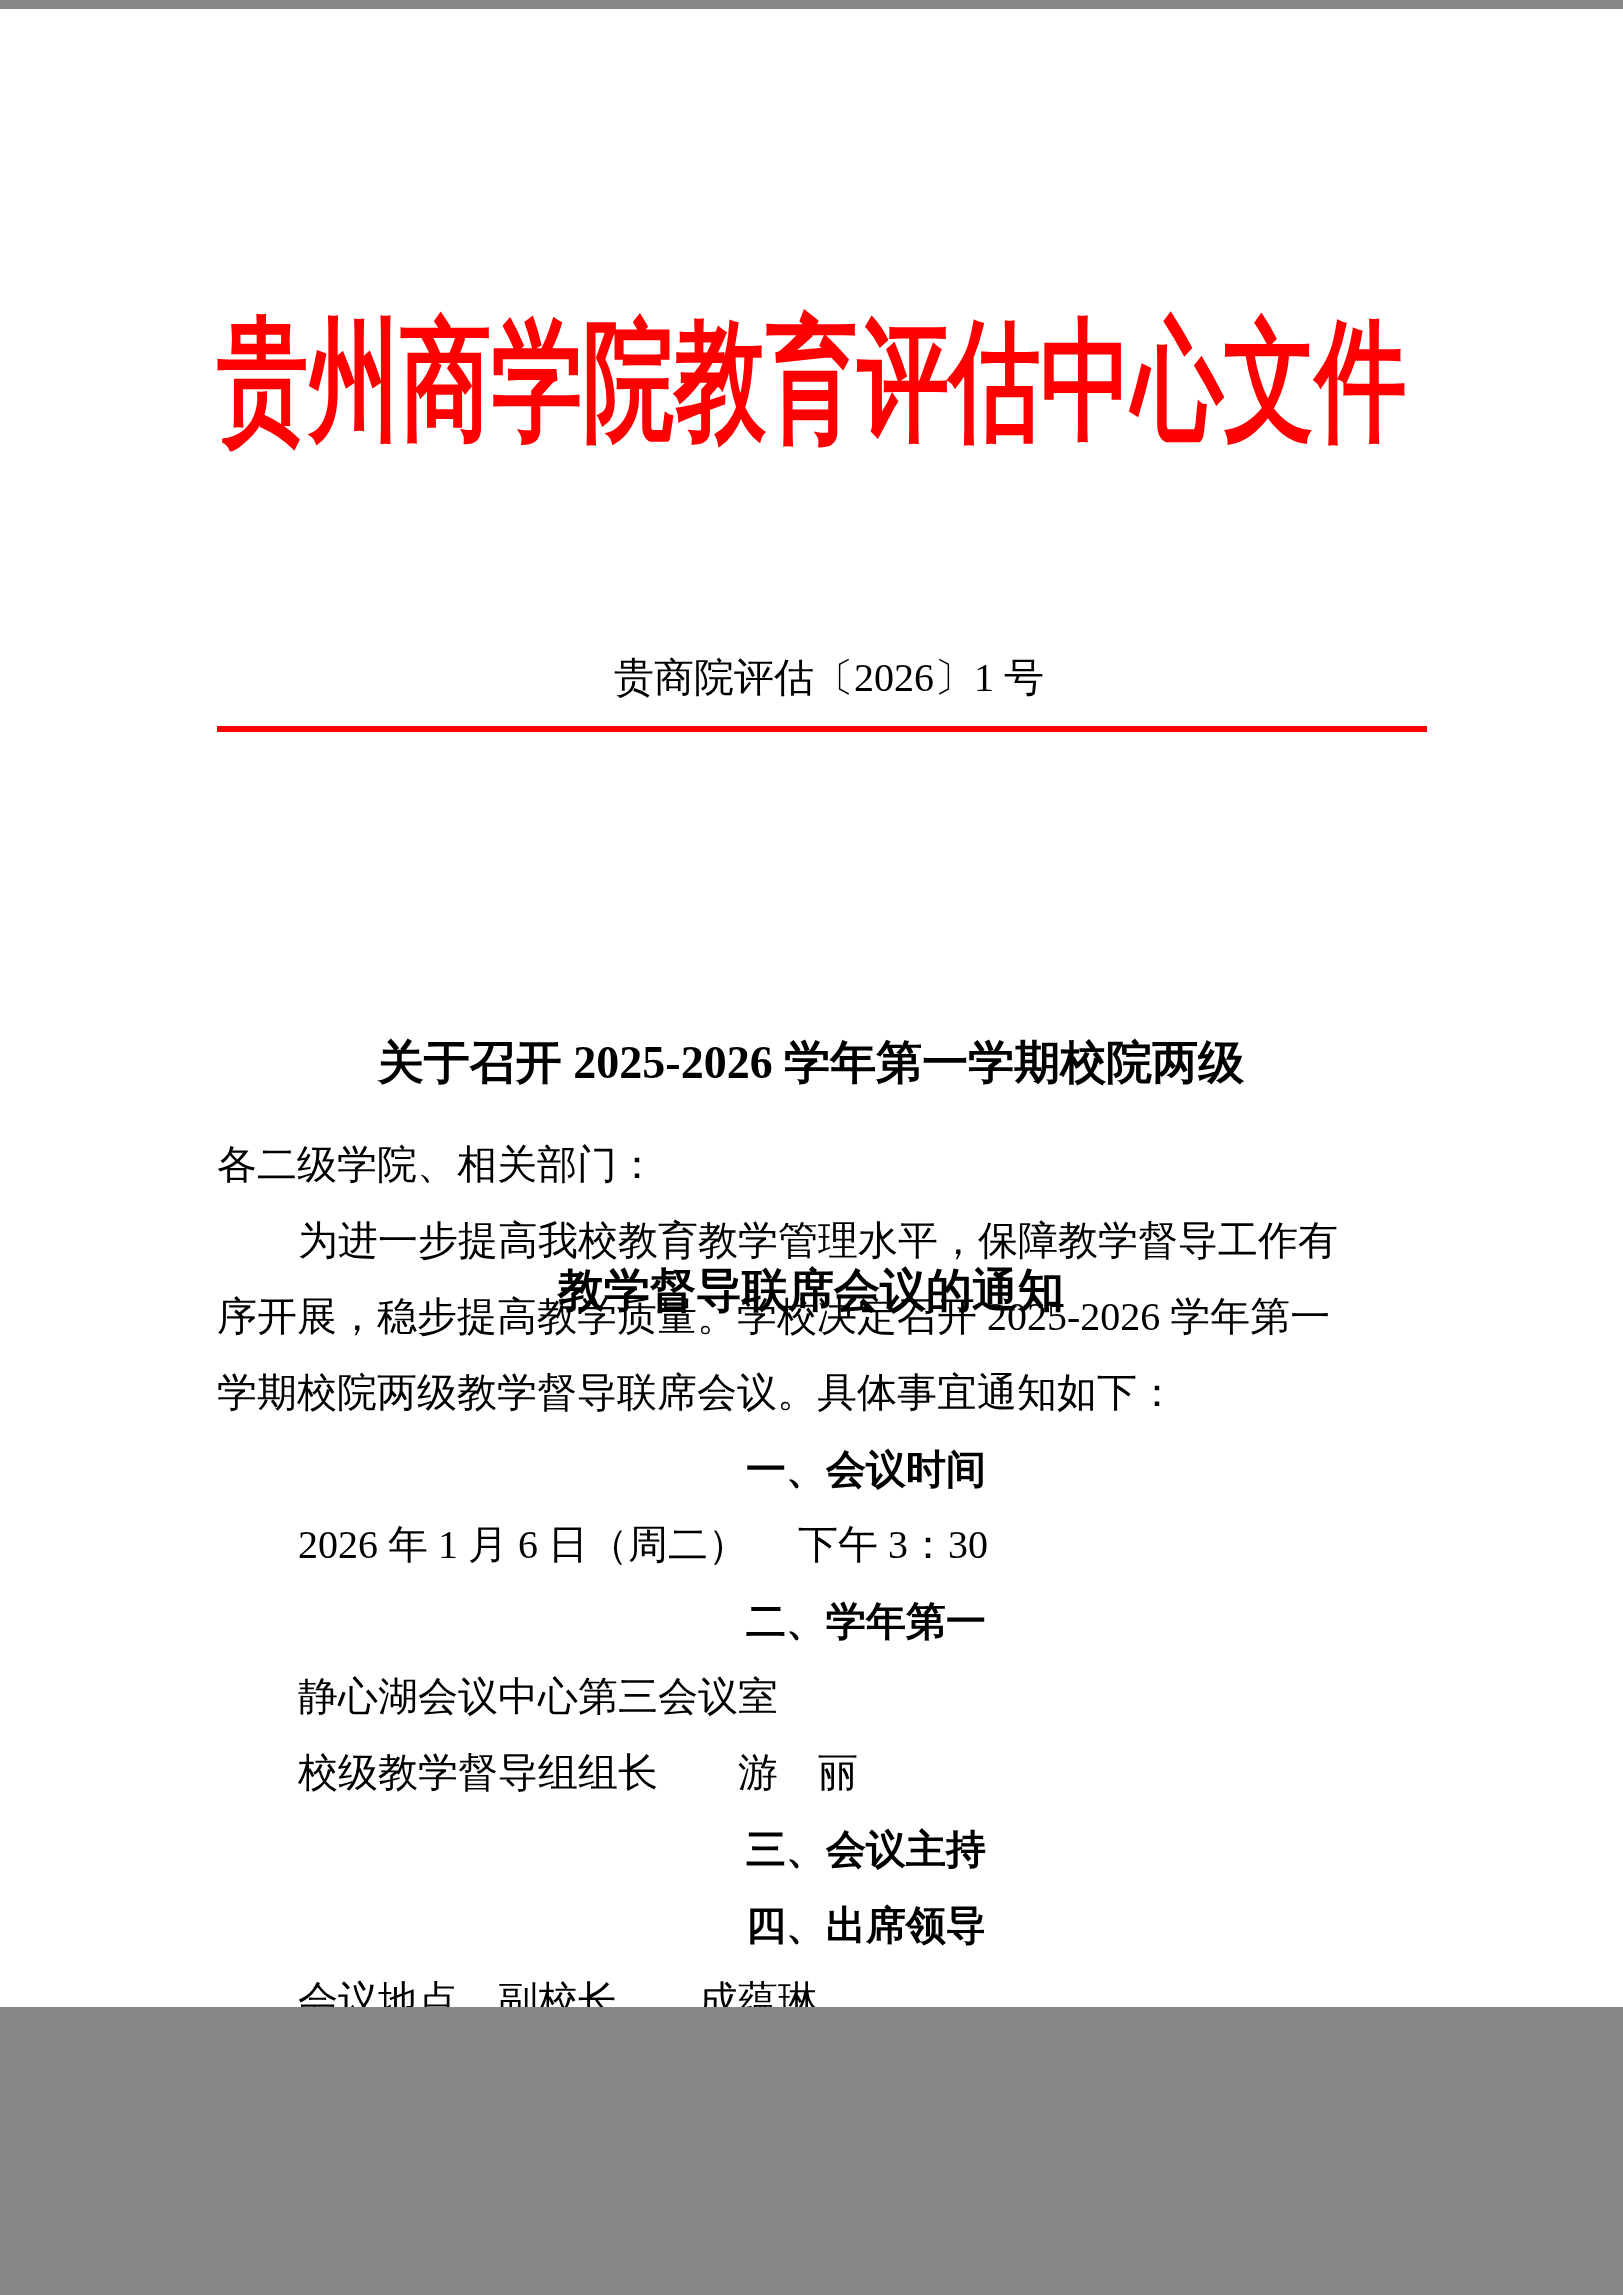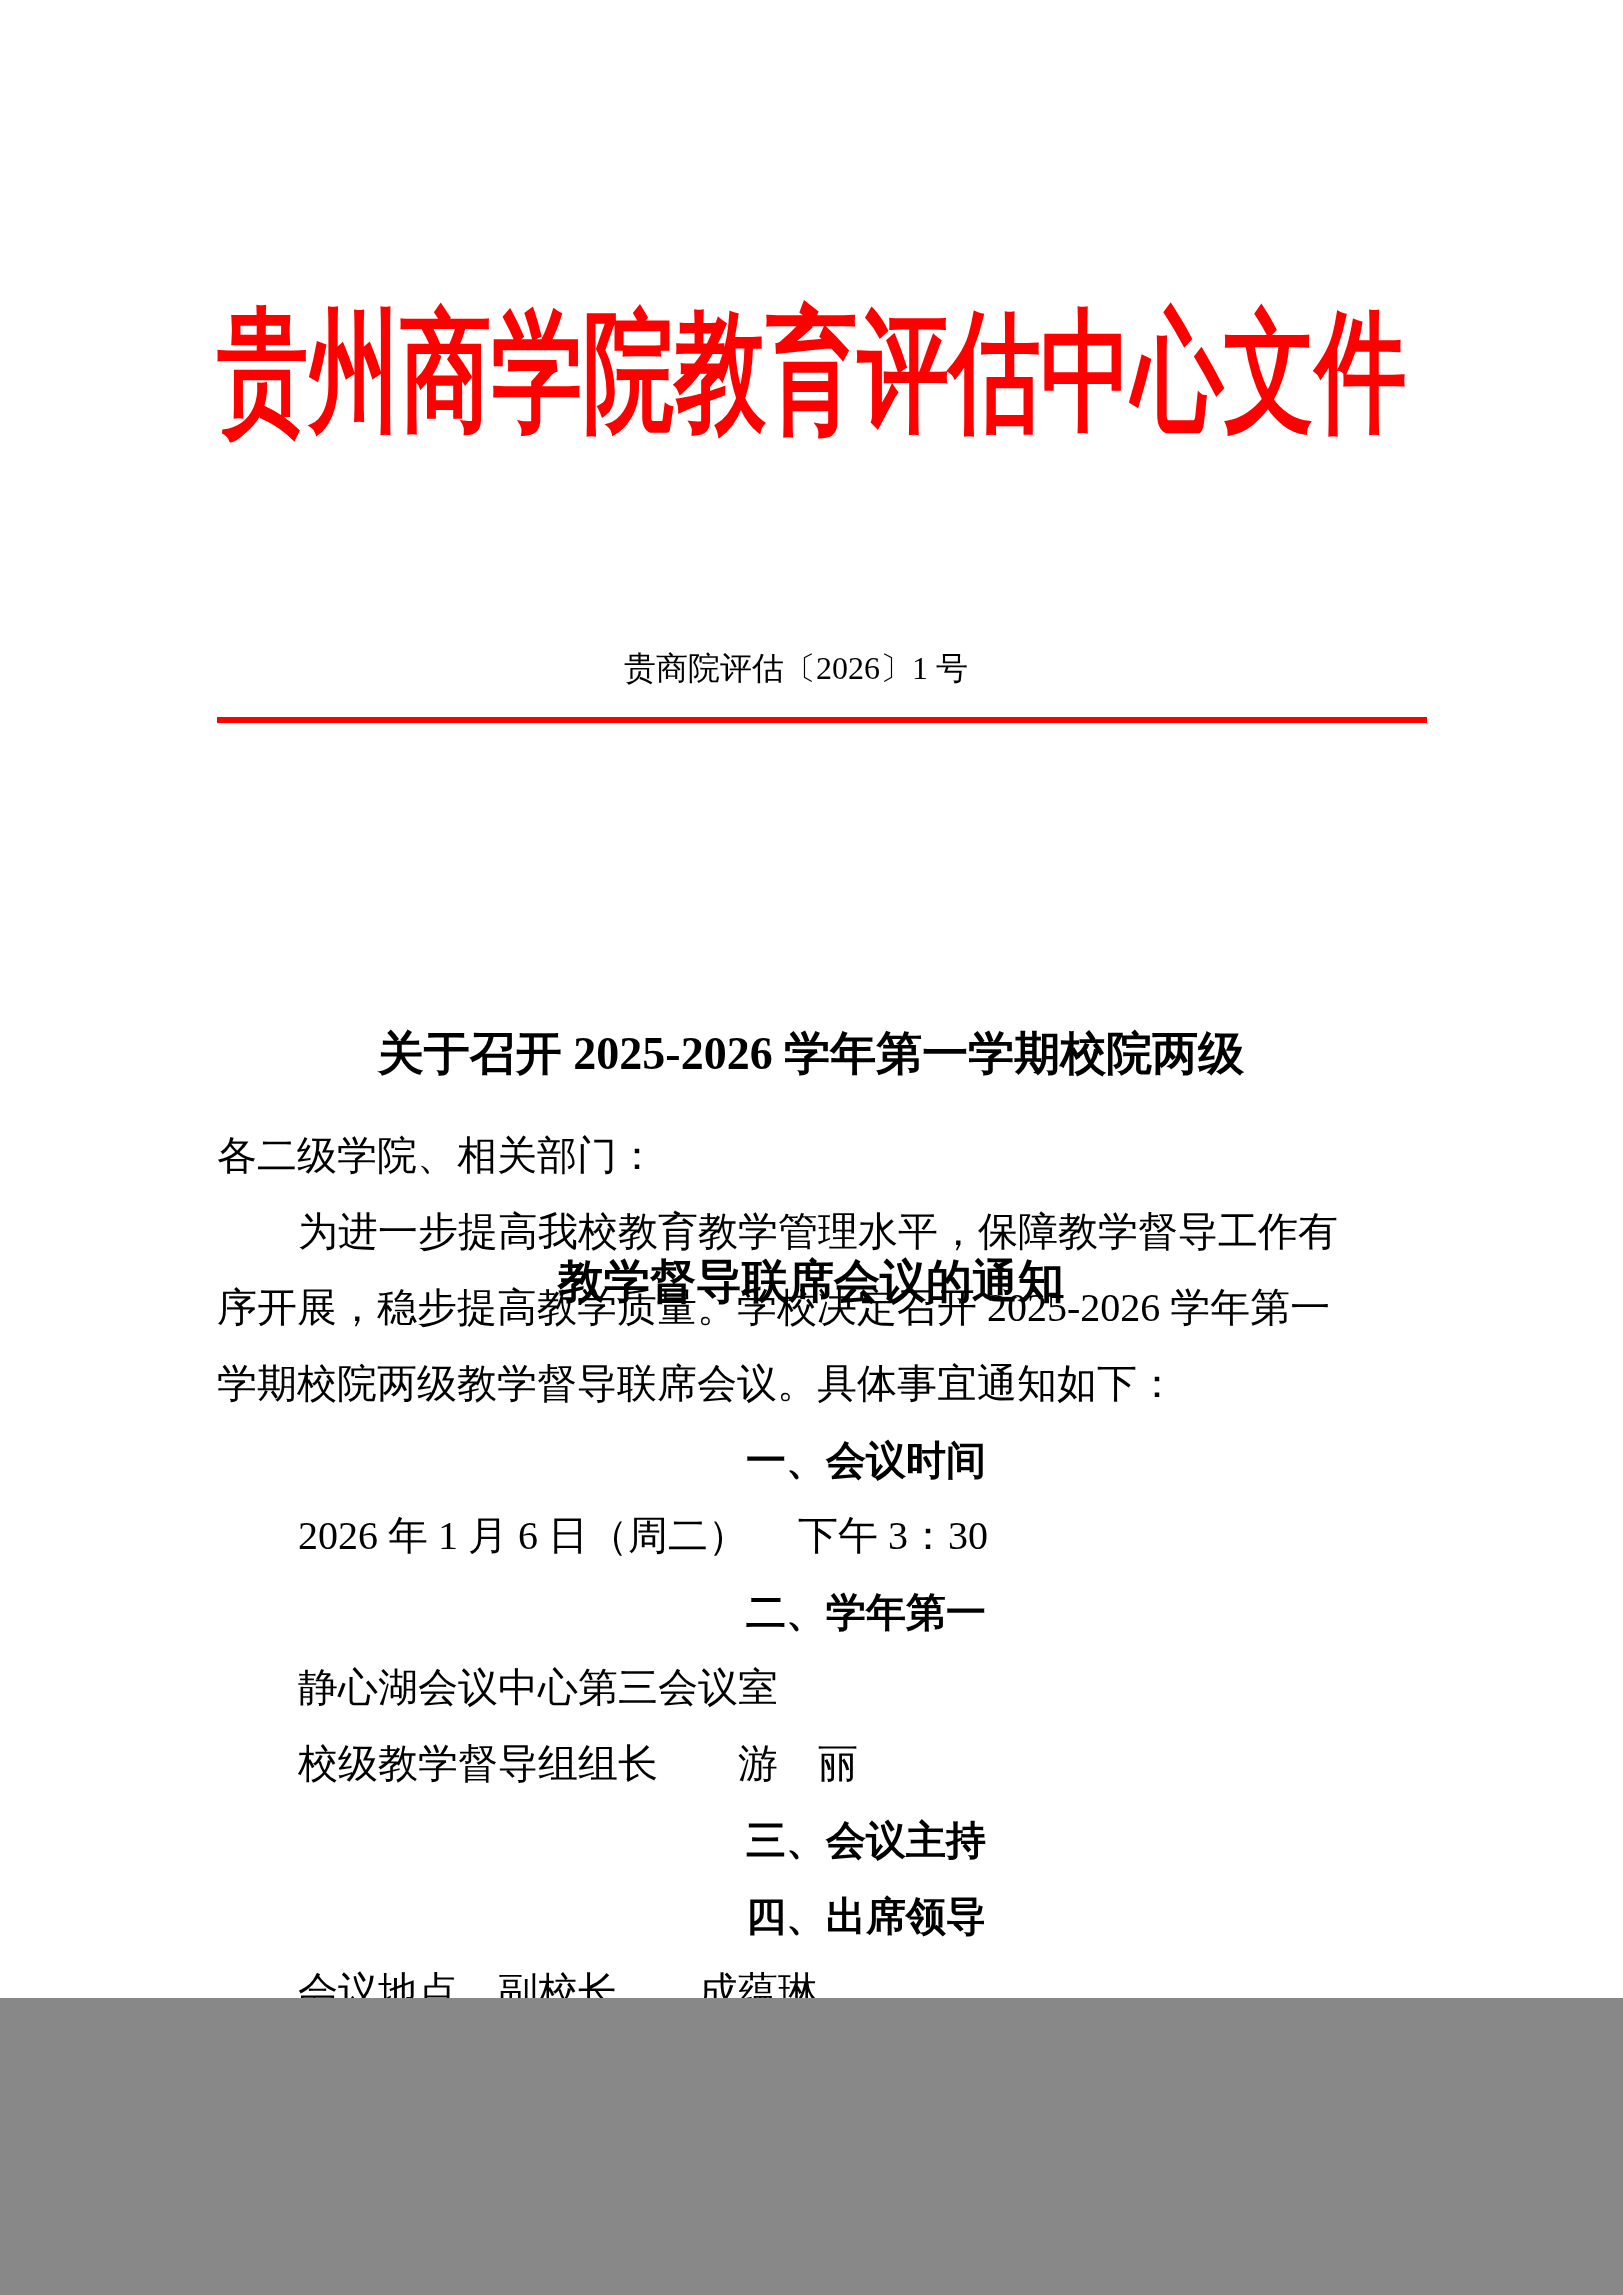--- a/index.html
+++ b/index.html
@@ -6,44 +6,44 @@
   * { margin: 0; padding: 0; box-sizing: border-box; }
   html, body { background: #888; }
   .page {
     position: relative;
     width: 1623px;
     height: 1998px;
     background: #ffffff;
     font-family: "Liberation Serif", "DejaVu Serif", serif;
     color: #000;
     overflow: hidden;
-    margin: 0 auto;
+    margin: 9px auto;
   }
   .header-banner {
     position: absolute;
     top: 307px;
     left: 207px;
     width: 1210px;
     text-align: center;
     color: var(--accent);
     font-weight: bold;
     font-size: 91px;
     line-height: 91px;
     white-space: nowrap;
     transform: scaleY(1.45);
     transform-origin: center top;
     letter-spacing: 0.5px;
   }
   .doc-number {
     position: absolute;
     top: 645px;
-    left: 191px;
+    left: 224px;
     width: 1210px;
     text-align: center;
-    font-size: 32px;
+    font-size: 40px;
     line-height: 47px;
     white-space: pre;
   }
   .red-rule {
     position: absolute;
     top: 717px;
     left: 217px;
     width: 1210px;
     height: 6.1px;
     background: var(--accent);

